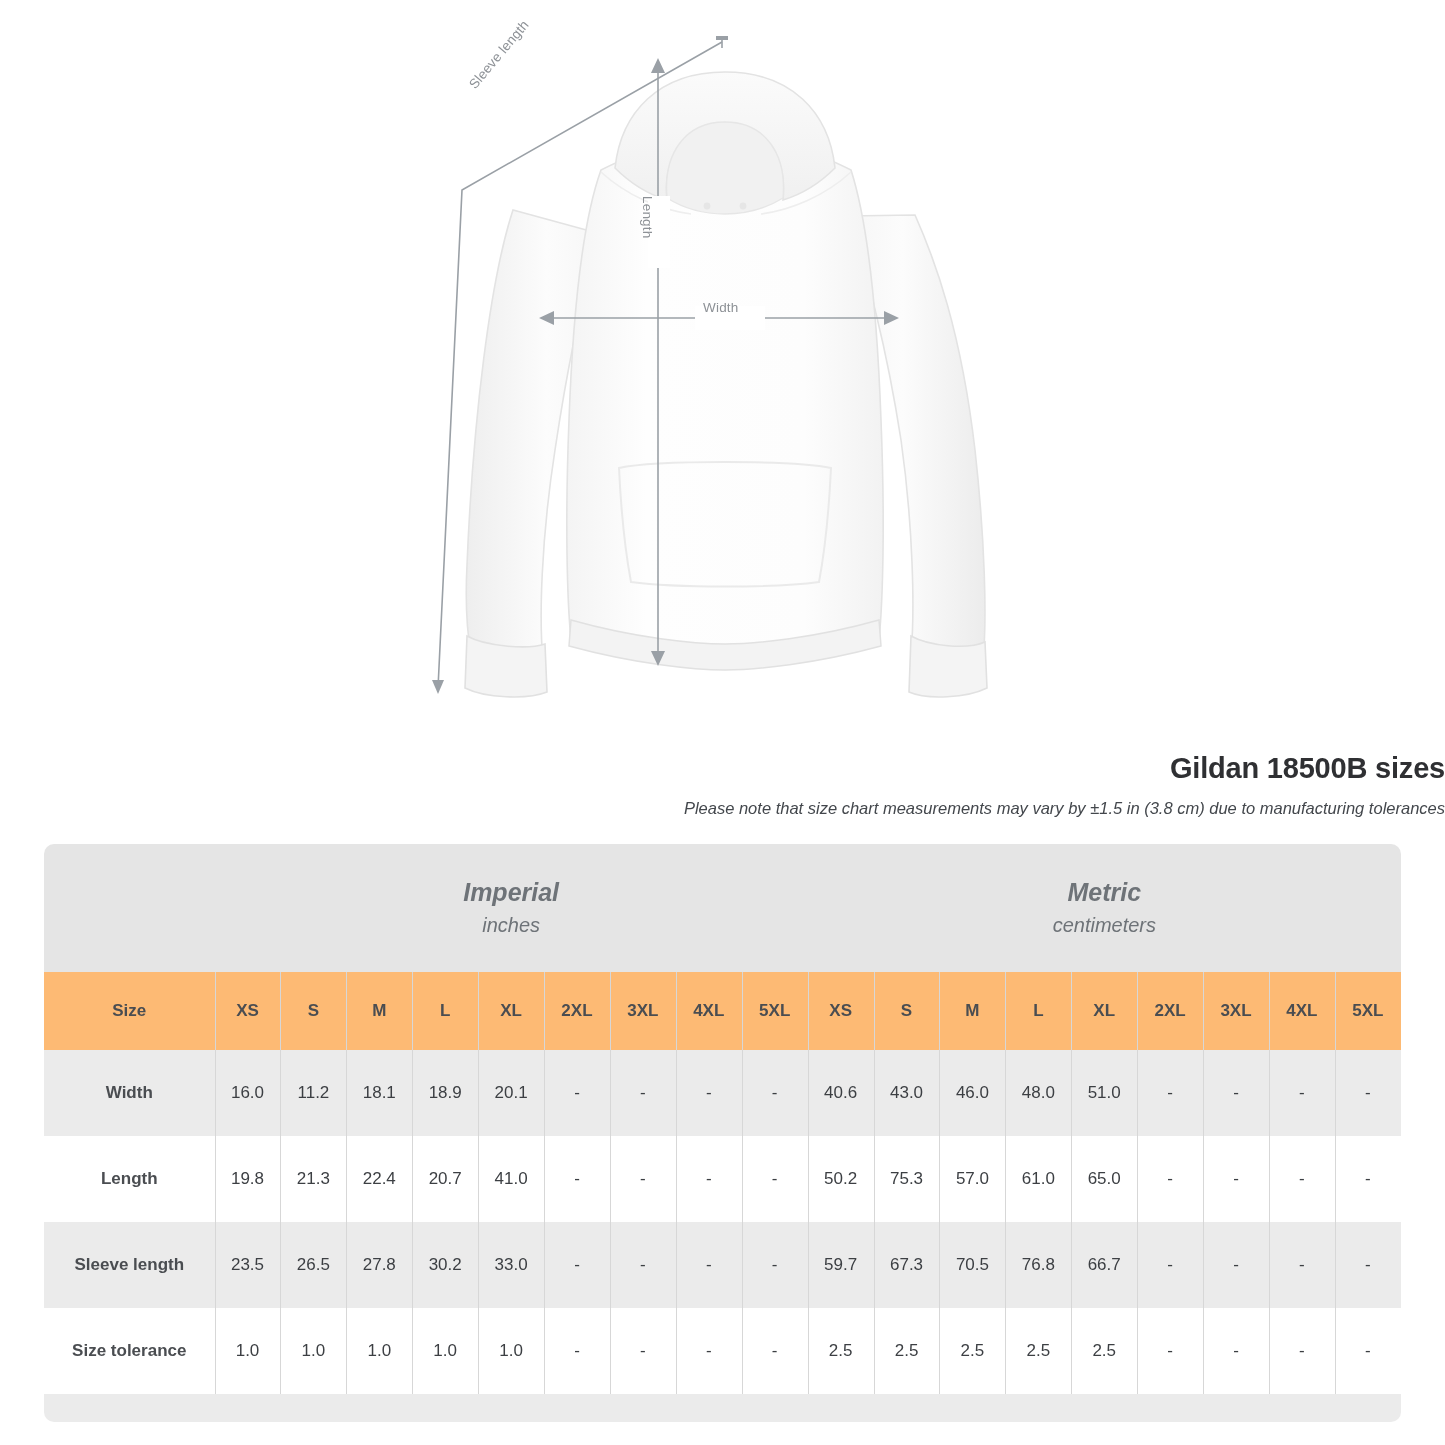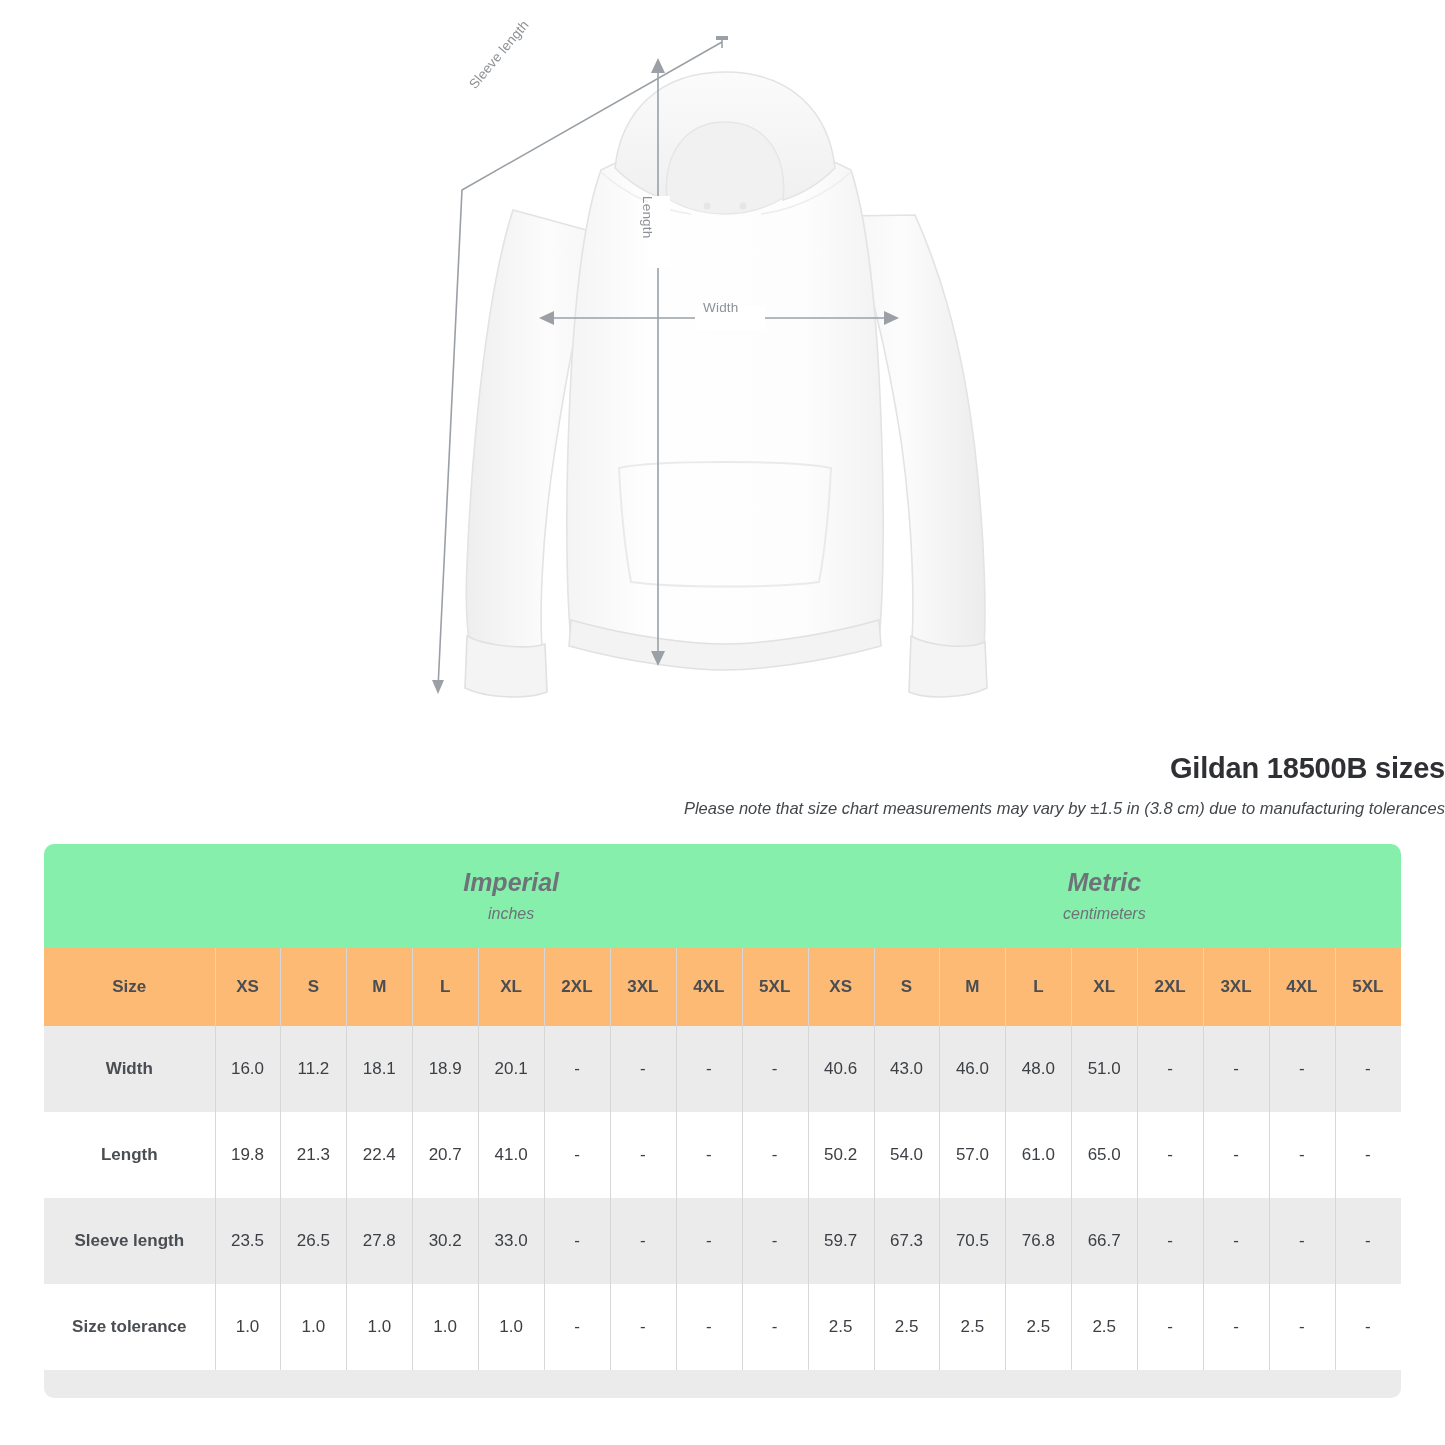--- a/index.html
+++ b/index.html
@@ -104,39 +104,39 @@
     table-layout: fixed;
   }
   table.size-table td,
   table.size-table th {
     border: none;
     text-align: center;
     vertical-align: middle;
   }
 
   .unit-head-row td {
-    background: #86efac;
-    height: 104px;
+    background: #e5e5e5;
+    height: 128px;
     padding: 0;
   }
   .unit-head-row td.corner-left {
     border-top-left-radius: 10px;
   }
   .unit-head-row td.corner-right {
     border-top-right-radius: 10px;
   }
   .unit-name {
     font-size: 25px;
     font-weight: bold;
     font-style: italic;
     color: #6e7378;
     line-height: 1.1;
   }
   .unit-sub {
-    font-size: 16px;
+    font-size: 20px;
     font-style: italic;
     color: #6e7378;
     margin-top: 8px;
   }
 
   .size-head-row td {
     background: #fdba74;
     height: 76px;
     font-size: 17px;
     font-weight: bold;
@@ -380,21 +380,21 @@
           <td class="v-sep">19.8</td>
           <td class="v-sep">21.3</td>
           <td class="v-sep">22.4</td>
           <td class="v-sep">20.7</td>
           <td class="v-sep">41.0</td>
           <td class="v-sep">-</td>
           <td class="v-sep">-</td>
           <td class="v-sep">-</td>
           <td class="v-sep">-</td>
           <td class="v-sep">50.2</td>
-          <td class="v-sep">54.0</td>
+          <td class="v-sep">75.3</td>
           <td class="v-sep">57.0</td>
           <td class="v-sep">61.0</td>
           <td class="v-sep">65.0</td>
           <td class="v-sep">-</td>
           <td class="v-sep">-</td>
           <td class="v-sep">-</td>
           <td class="v-sep">-</td>
         </tr>
 
         <tr class="data-row shaded">

